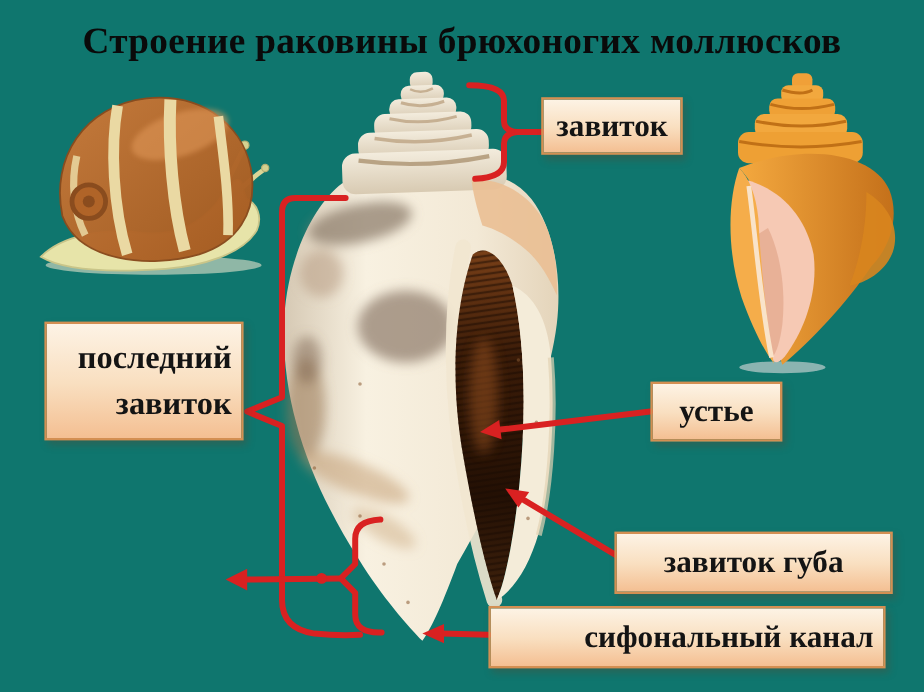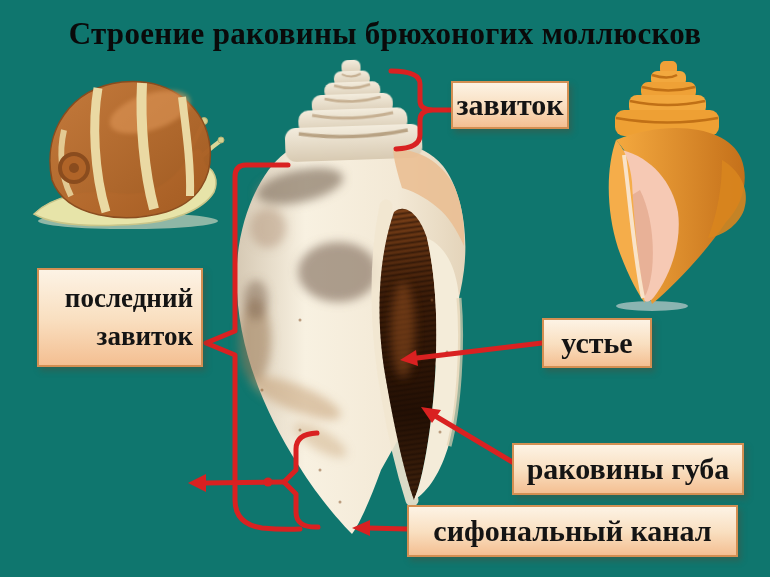--- a/index.html
+++ b/index.html
@@ -11,28 +11,28 @@
     position:absolute;left:0;top:16px;width:770px;text-align:center;
     font-size:31px;font-weight:700;color:#0a0a0a;letter-spacing:.3px;
   }
   svg.canvas{position:absolute;left:0;top:0;}
   .label{
     position:absolute;display:flex;align-items:center;justify-content:center;
     box-sizing:border-box;padding:4px 8px;
     background:linear-gradient(180deg,#fdf3e5 0%,#f9dfc0 52%,#f4bf92 100%);
     border:2px solid #d38f52;
     box-shadow:3px 4px 6px rgba(95,70,45,.35);
-    font-weight:700;font-size:30px;color:#141414;text-align:center;line-height:1.4;
+    font-weight:700;font-size:26px;color:#141414;text-align:center;line-height:1.4;
   }
   .lbl-zavitok{left:451px;top:81px;width:118px;height:48px;}
   .lbl-posledniy{left:37px;top:268px;width:166px;height:99px;font-size:27px;text-align:right;}
   .lbl-ustye{left:542px;top:318px;width:110px;height:50px;align-items:center;}
   .lbl-guba{left:512px;top:443px;width:232px;height:52px;}
   .lbl-osnovanie{left:19px;top:462px;width:167px;height:51px;}
-  .lbl-sifon{left:407px;top:505px;width:331px;height:52px;}
+  .lbl-sifon{left:407px;top:505px;width:331px;height:52px;justify-content:flex-end;}
 </style>
 </head>
 <body>
 
 <div class="stage">
 
   <div class="title">Строение раковины брюхоногих моллюсков</div>
 
   <svg class="canvas" width="770" height="577" viewBox="0 0 770 577" xmlns="http://www.w3.org/2000/svg">
     <defs>
@@ -186,19 +186,19 @@
   <div class="label lbl-zavitok">
     <span>завиток</span>
   </div>
   <div class="label lbl-posledniy">
     <span>последний завиток</span>
   </div>
   <div class="label lbl-ustye">
     <span>устье</span>
   </div>
   <div class="label lbl-guba">
-    <span>раковины губа</span>
+    <span>завиток губа</span>
   </div>
   <div class="label lbl-sifon">
     <span>сифональный канал</span>
   </div>
 
 </div>
 
 </body></html>

